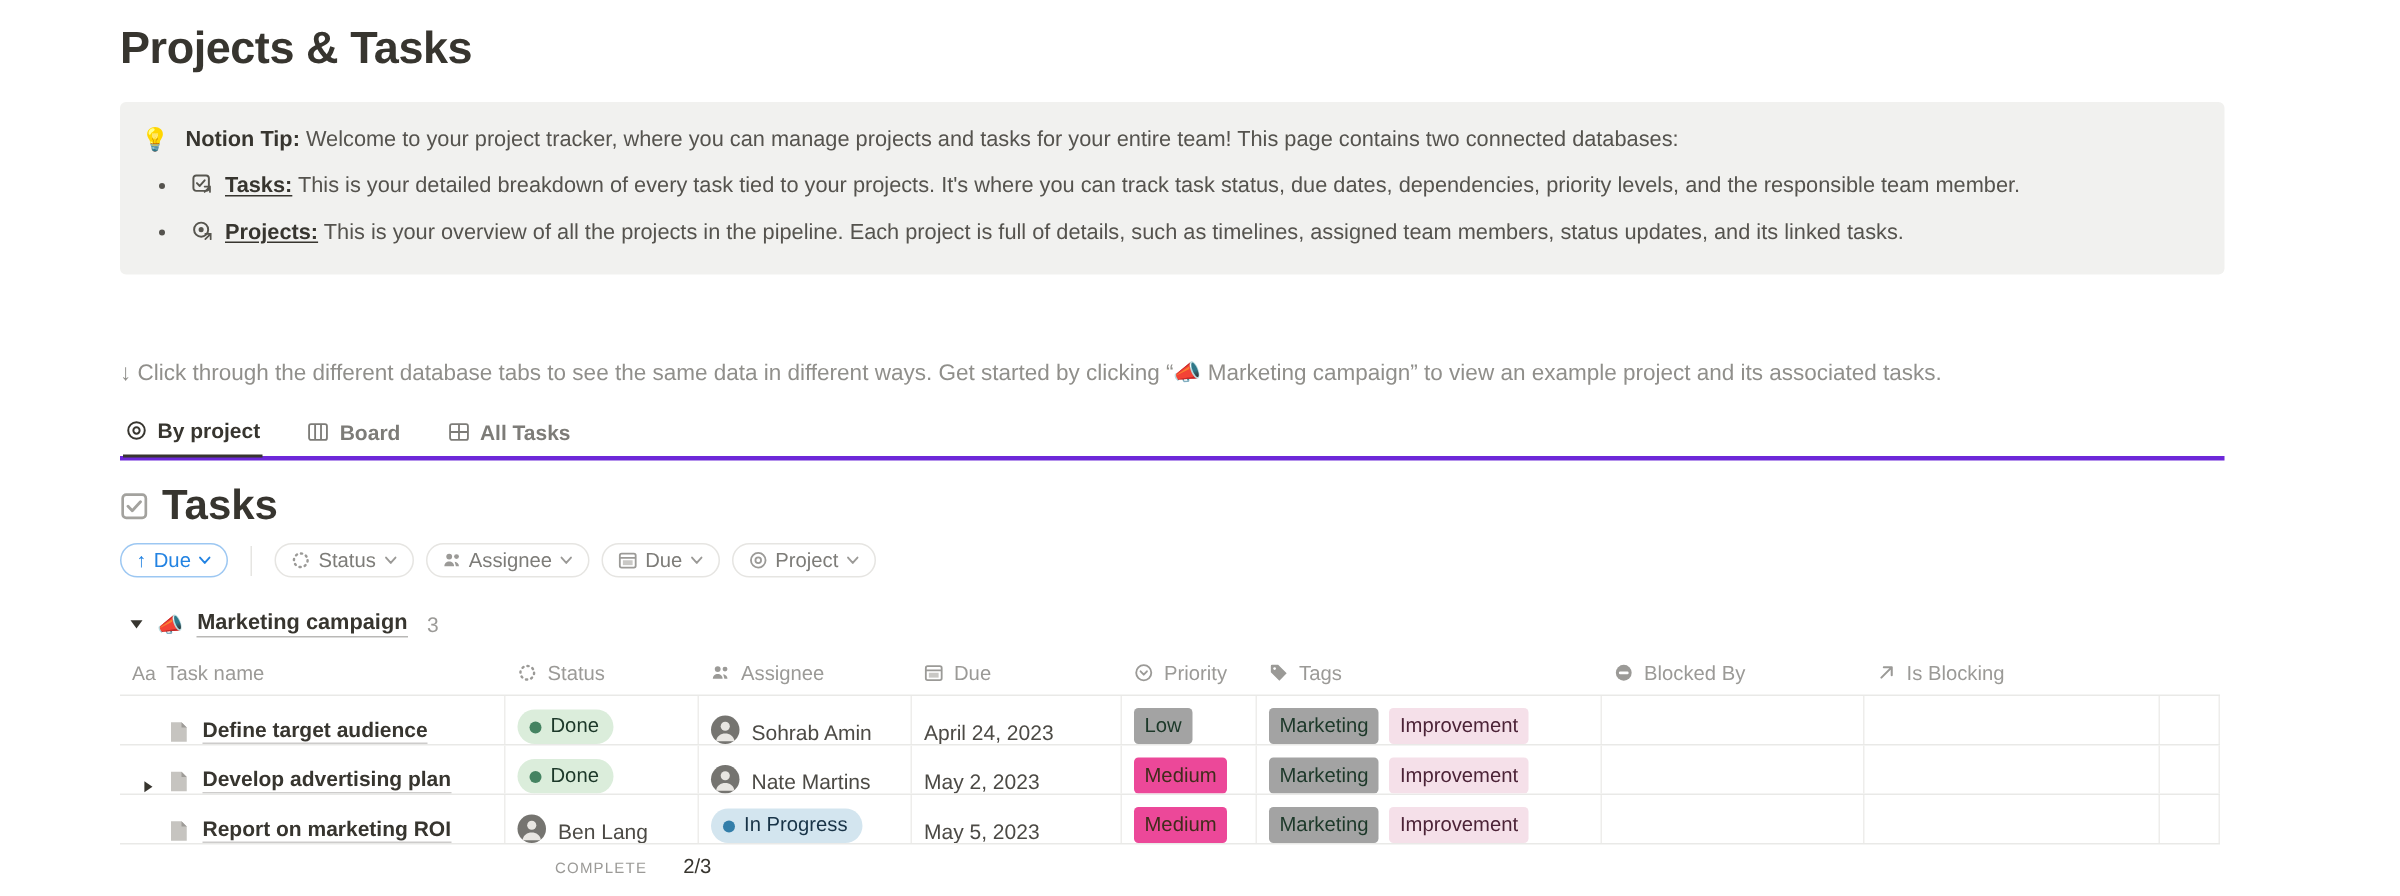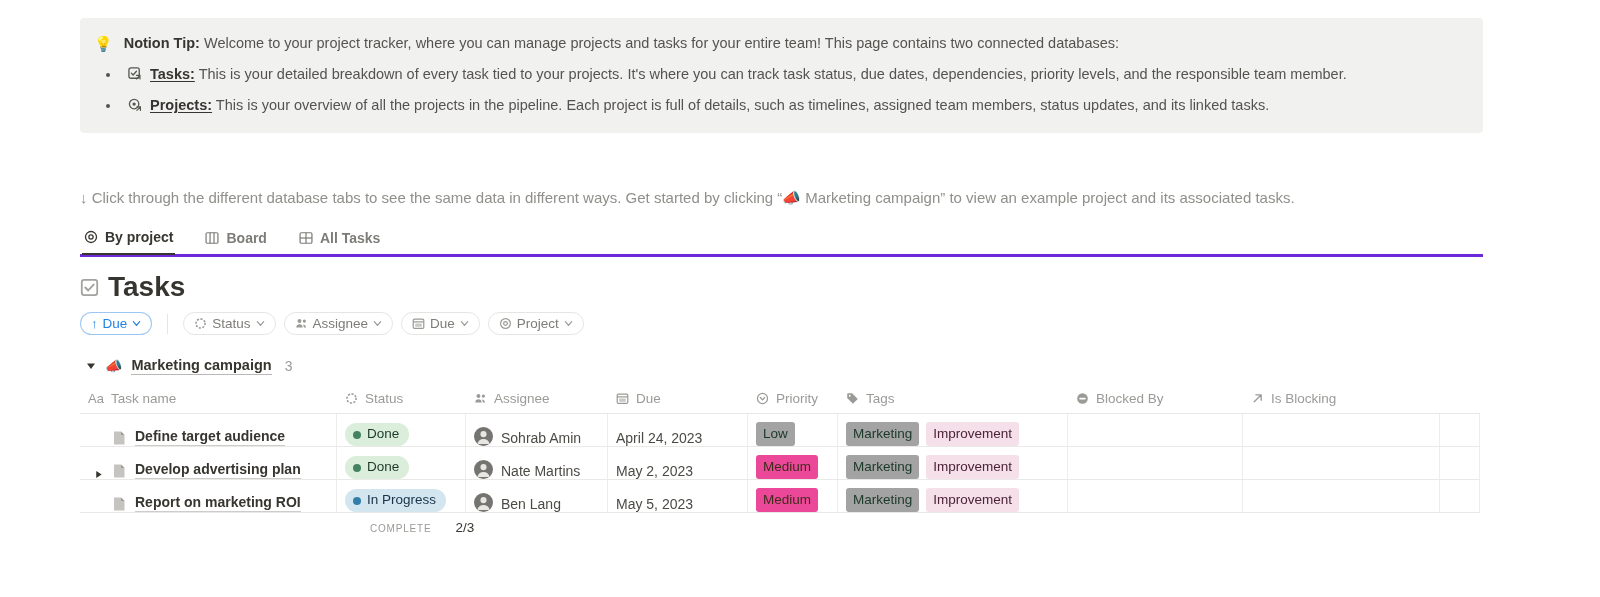--- a/index.html
+++ b/index.html
@@ -73,20 +73,21 @@
   .calc-label { font-size:10px; letter-spacing:0.8px; color:#9b9a97; }
   .calc-value { font-size:13.5px; color:#37352f; }
   svg { display:block; }
 </style>
 </head>
 <body>
 
 <div class="page">
   <div class="content">
 
+    <div class="page-title">Projects &amp; Tasks</div>
 
     <div class="callout">
       <div class="callout-head">
         <span class="callout-emoji">💡</span>
         <div>
           <span class="tip-label">Notion Tip:</span>
           <span>Welcome to your project tracker, where you can manage projects and tasks for your entire team! This page contains two connected databases:</span>
         </div>
       </div>
       <ul>
@@ -355,36 +356,36 @@
 
       <div class="trow drow">
         <div class="cell name-cell">
           <span class="expander"></span>
           <svg width="16" height="16" viewBox="0 0 16 16">
               <path d="M3 1.5h7l3.5 3.5v9.5H3z" fill="#c6c4c0"></path>
               <path d="M10 1.5L13.5 5H10z" fill="#9e9c98"></path>
             </svg>
           <span class="task-name">Report on marketing ROI</span>
         </div>
-        <div class="cell">
-          <span class="pill-status blue">
-              <span class="dot"></span>
-              <span>In Progress</span>
-            </span>
-        </div>
         <div class="cell assignee">
           <span class="avatar">
               <svg width="19" height="19" viewBox="0 0 20 20">
                 <circle cx="10" cy="7.5" r="3.2" fill="#e8e6e2"></circle>
                 <path d="M3.5 18c.6-3.6 3.3-5.4 6.5-5.4s5.9 1.8 6.5 5.4z" fill="#e8e6e2"></path>
               </svg>
             </span>
           <span>Ben Lang</span>
         </div>
         <div class="cell">
+          <span class="pill-status blue">
+              <span class="dot"></span>
+              <span>In Progress</span>
+            </span>
+        </div>
+        <div class="cell">
           <span class="due-text">May 5, 2023</span>
         </div>
         <div class="cell">
           <span class="tag yellow">Medium</span>
         </div>
         <div class="cell tags-wrap">
           <span class="tag green">Marketing</span>
           <span class="tag pink">Improvement</span>
         </div>
         <div class="cell"></div>

